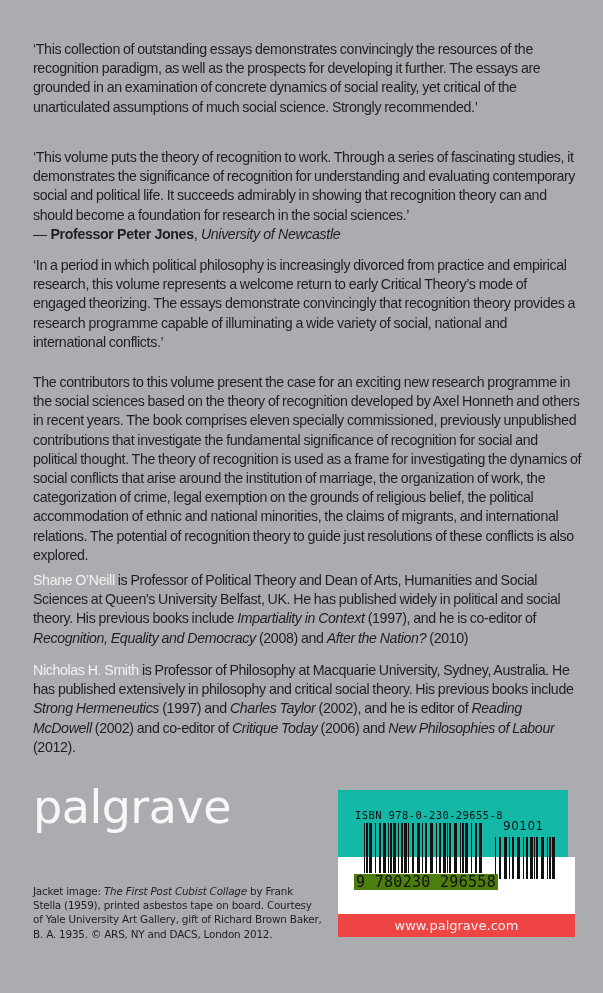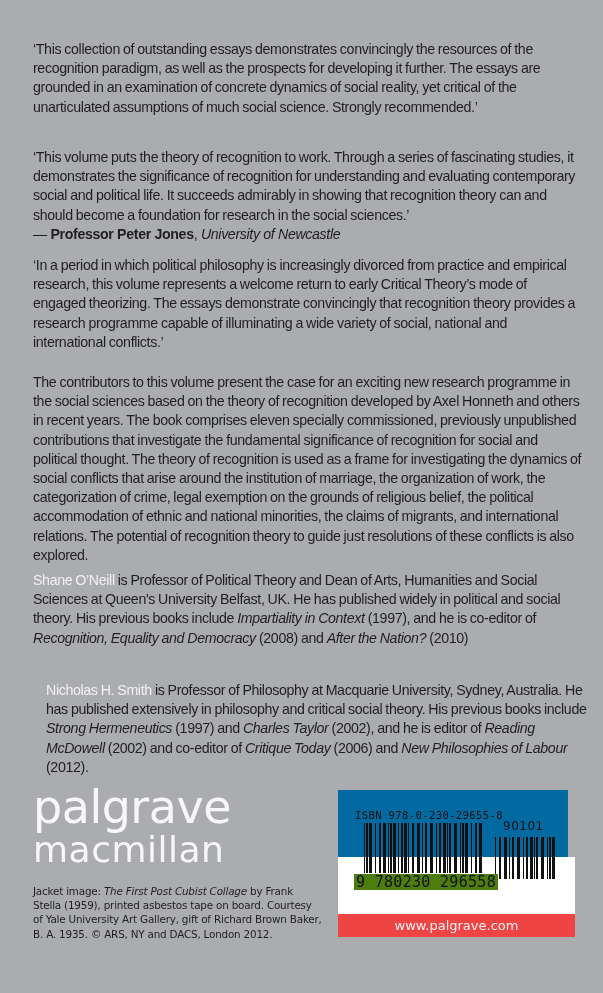--- a/index.html
+++ b/index.html
@@ -16,37 +16,37 @@
   }
   .quote { position: absolute; left: 33px; width: 548px; }
   .q1 { top: 40px; }
   .q2 { top: 148px; }
   .q3 { top: 256px; }
   .attrib { font-size: 14.2px; line-height: 19.2px; letter-spacing: -0.35px; }
   .attrib b { font-weight: bold; }
   .attrib i { font-style: italic; }
   .desc { position: absolute; left: 33px; top: 373px; width: 550px; }
   .bio1 { position: absolute; left: 33px; top: 571px; width: 550px; }
-  .bio2 { position: absolute; left: 46px; top: 661px; width: 550px; margin-top: 20px; }
+  .bio2 { position: absolute; left: 33px; top: 661px; width: 550px; }
   .author-name { color: #f2f2f4; }
   i { font-style: italic; }
 
   .logo { position: absolute; left: 33px; top: 784px; color: #f7f7f8; font-family: "DejaVu Sans", sans-serif; font-weight: 300; }
   .logo .l1 { font-size: 46px; line-height: 46px; letter-spacing: -0.5px; font-weight: normal; }
   .logo .l2 { font-size: 36px; line-height: 40px; letter-spacing: 0.5px; font-weight: normal; }
 
   .credit {
     position: absolute; left: 33px; top: 884px; width: 290px;
     font-size: 10.4px; line-height: 14.2px; color: #1f1f22;
     font-family: "DejaVu Sans", sans-serif; letter-spacing: -0.2px;
   }
 
   .barcode-box {
     position: absolute; left: 338px; top: 790px; width: 230px; height: 67px;
-    background: #0369a1; padding-top: 18px;
+    background: #14b8a6; padding-top: 18px;
   }
   .barcode-box .isbn {
     position: absolute; left: 17px; top: 19px;
     font-family: "DejaVu Sans Mono", monospace; font-size: 10.5px; letter-spacing: 0.4px; color: #111;
   }
   .bars1 { position: absolute; left: 26px; top: 33px; width: 118px; height: 62px; }
   .price { position: absolute; left: 165px; top: 29px; font-family: "DejaVu Sans", sans-serif; font-size: 12px; color:#111; letter-spacing: 0.5px; }
   .url-bar {
     position: absolute; left: 338px; top: 914px; width: 237px; height: 23px; background: #ef4444;
     color: #f1f1f2; text-align: center; font-family: "DejaVu Sans", sans-serif; font-size: 13px; line-height: 23px;
@@ -75,21 +75,20 @@
 
 <p class="text bio1">
   <span class="author-name">Shane O’Neill</span><span class="bio-parts"><span> is Professor of Political Theory and Dean of Arts, Humanities and Social Sciences at Queen's University Belfast, UK. He has published widely in political and social theory. His previous books include </span><i>Impartiality in Context</i><span> (1997), and he is co-editor of </span><i>Recognition, Equality and Democracy</i><span> (2008) and </span><i>After the Nation?</i><span> (2010)</span></span>
 </p>
 <p class="text bio2">
   <span class="author-name">Nicholas H. Smith</span><span class="bio-parts"><span> is Professor of Philosophy at Macquarie University, Sydney, Australia. He has published extensively in philosophy and critical social theory. His previous books include </span><i>Strong Hermeneutics</i><span> (1997) and </span><i>Charles Taylor</i><span> (2002), and he is editor of </span><i>Reading McDowell</i><span> (2002) and co-editor of </span><i>Critique Today</i><span> (2006) and </span><i>New Philosophies of Labour</i><span> (2012).</span></span>
 </p>
 
 <div class="logo">
   <div class="l1">palgrave</div>
-  <div class="l2">macmillan</div>
 </div>
 
 <div class="credit">
   <span>Jacket image: </span><i>The First Post Cubist Collage</i><span> by Frank Stella (1959), printed asbestos tape on board. Courtesy of Yale University Art Gallery, gift of Richard Brown Baker, B. A.  1935. © ARS, NY and DACS, London 2012.</span>
 </div>
 
 <div class="barcode-box">
   <div class="isbn">ISBN 978-0-230-29655-8</div>
   <div class="price">90101</div>
 </div>

